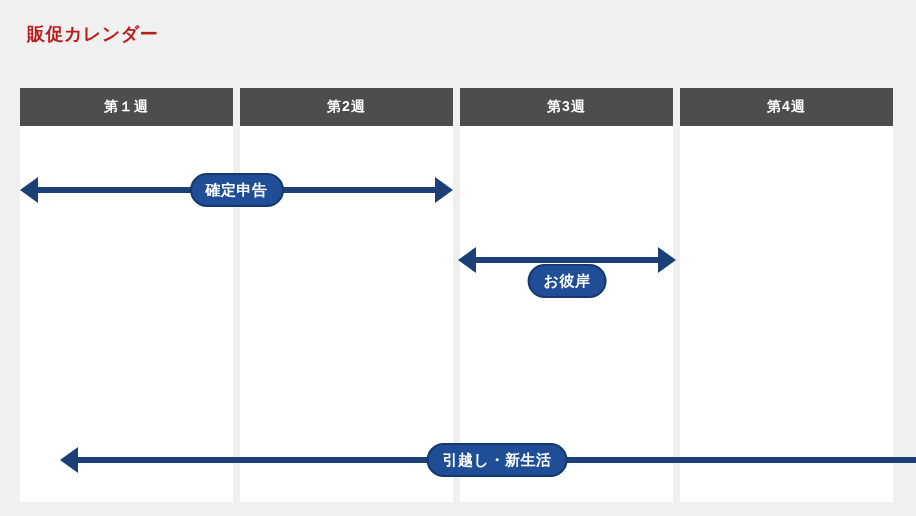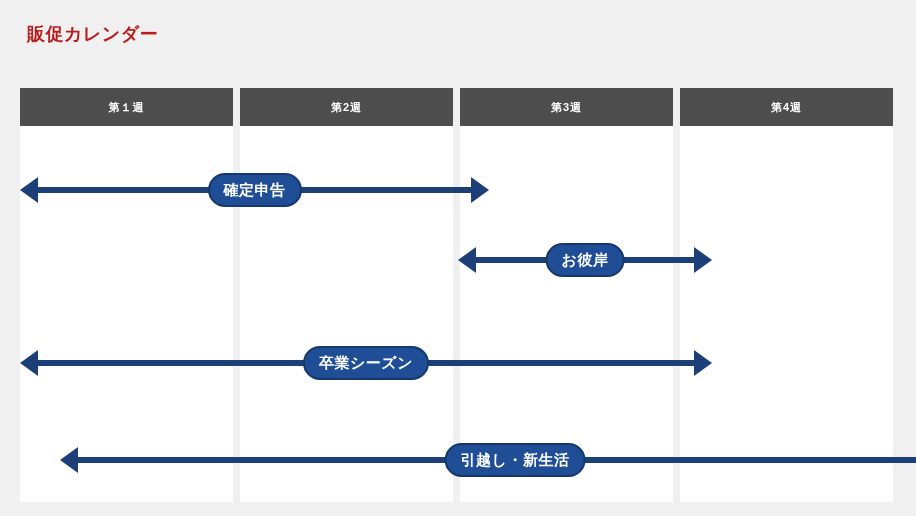--- a/index.html
+++ b/index.html
@@ -62,21 +62,21 @@
     left: 0;
     top: 0;
     width: 213px;
     height: 38px;
     background: #4d4d4d;
     box-sizing: border-box;
     display: flex;
     align-items: center;
     justify-content: center;
     color: #ffffff;
-    font-size: 11px;
+    font-size: 14px;
     font-weight: bold;
     letter-spacing: 1px;
   }
 
   .col-body {
     position: absolute;
     left: 0;
     top: 38px;
     width: 213px;
     height: 376px;
@@ -85,21 +85,21 @@
 
   
   .bars {
     position: absolute;
     left: 0;
     top: 0;
     width: 916px;
     height: 516px;
     pointer-events: none;
   }
-  .bars > * { pointer-events: auto; padding-left: 36px; }
+  .bars > * { pointer-events: auto; }
 
   .bar {
     position: absolute;
     height: 40px;
   }
 
   .bar .shaft {
     position: absolute;
     top: 50%;
     transform: translateY(-50%);
@@ -180,29 +180,23 @@
       <div class="arrowhead left"></div>
       <div class="arrowhead right"></div>
       <div class="pill" style="left:50%;">確定申告</div>
     </div>
 
 
     <div class="bar" style="left:458px; top:240px; width:218px;">
       <div class="shaft" style="left:14px; right:14px;"></div>
       <div class="arrowhead left"></div>
       <div class="arrowhead right"></div>
-      <div class="pill" style="left:50%;">お彼岸</div>
-    </div>
-
-    <div class="bar" style="left:20px; top:343px; width:656px;">
-      <div class="shaft" style="left:14px; right:14px;"></div>
-      <div class="arrowhead left"></div>
-      <div class="arrowhead right"></div>
-      <div class="pill" style="left:50%;">卒業シーズン</div>
-    </div>
+      <div class="pill" style="left:50%;margin-top:21px;">お彼岸</div>
+    </div>
+
 
 
     <div class="bar" style="left:20px; top:440px; width:874px;margin-left:40px;">
       <div class="shaft" style="left:14px; right:14px;"></div>
       <div class="arrowhead left"></div>
       <div class="arrowhead right"></div>
       <div class="pill" style="left:50%;">引越し・新生活</div>
     </div>
 
   </div>

